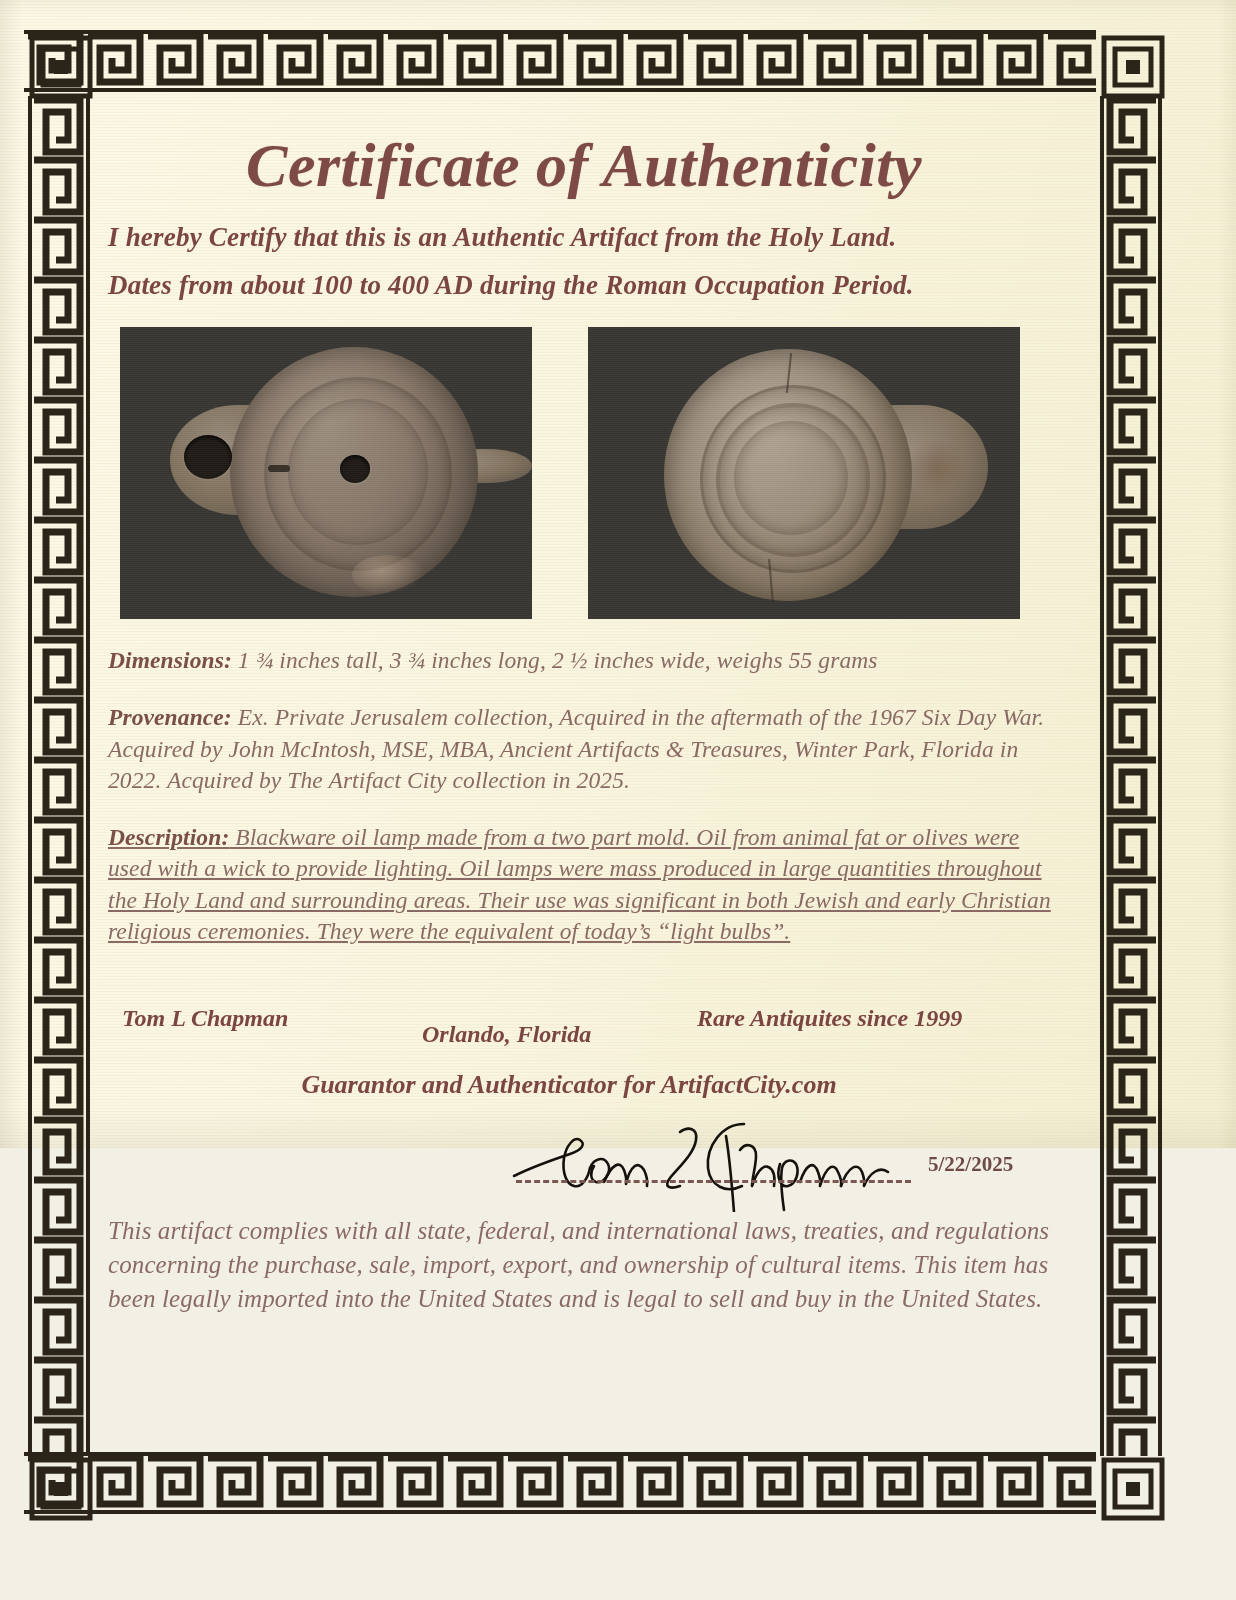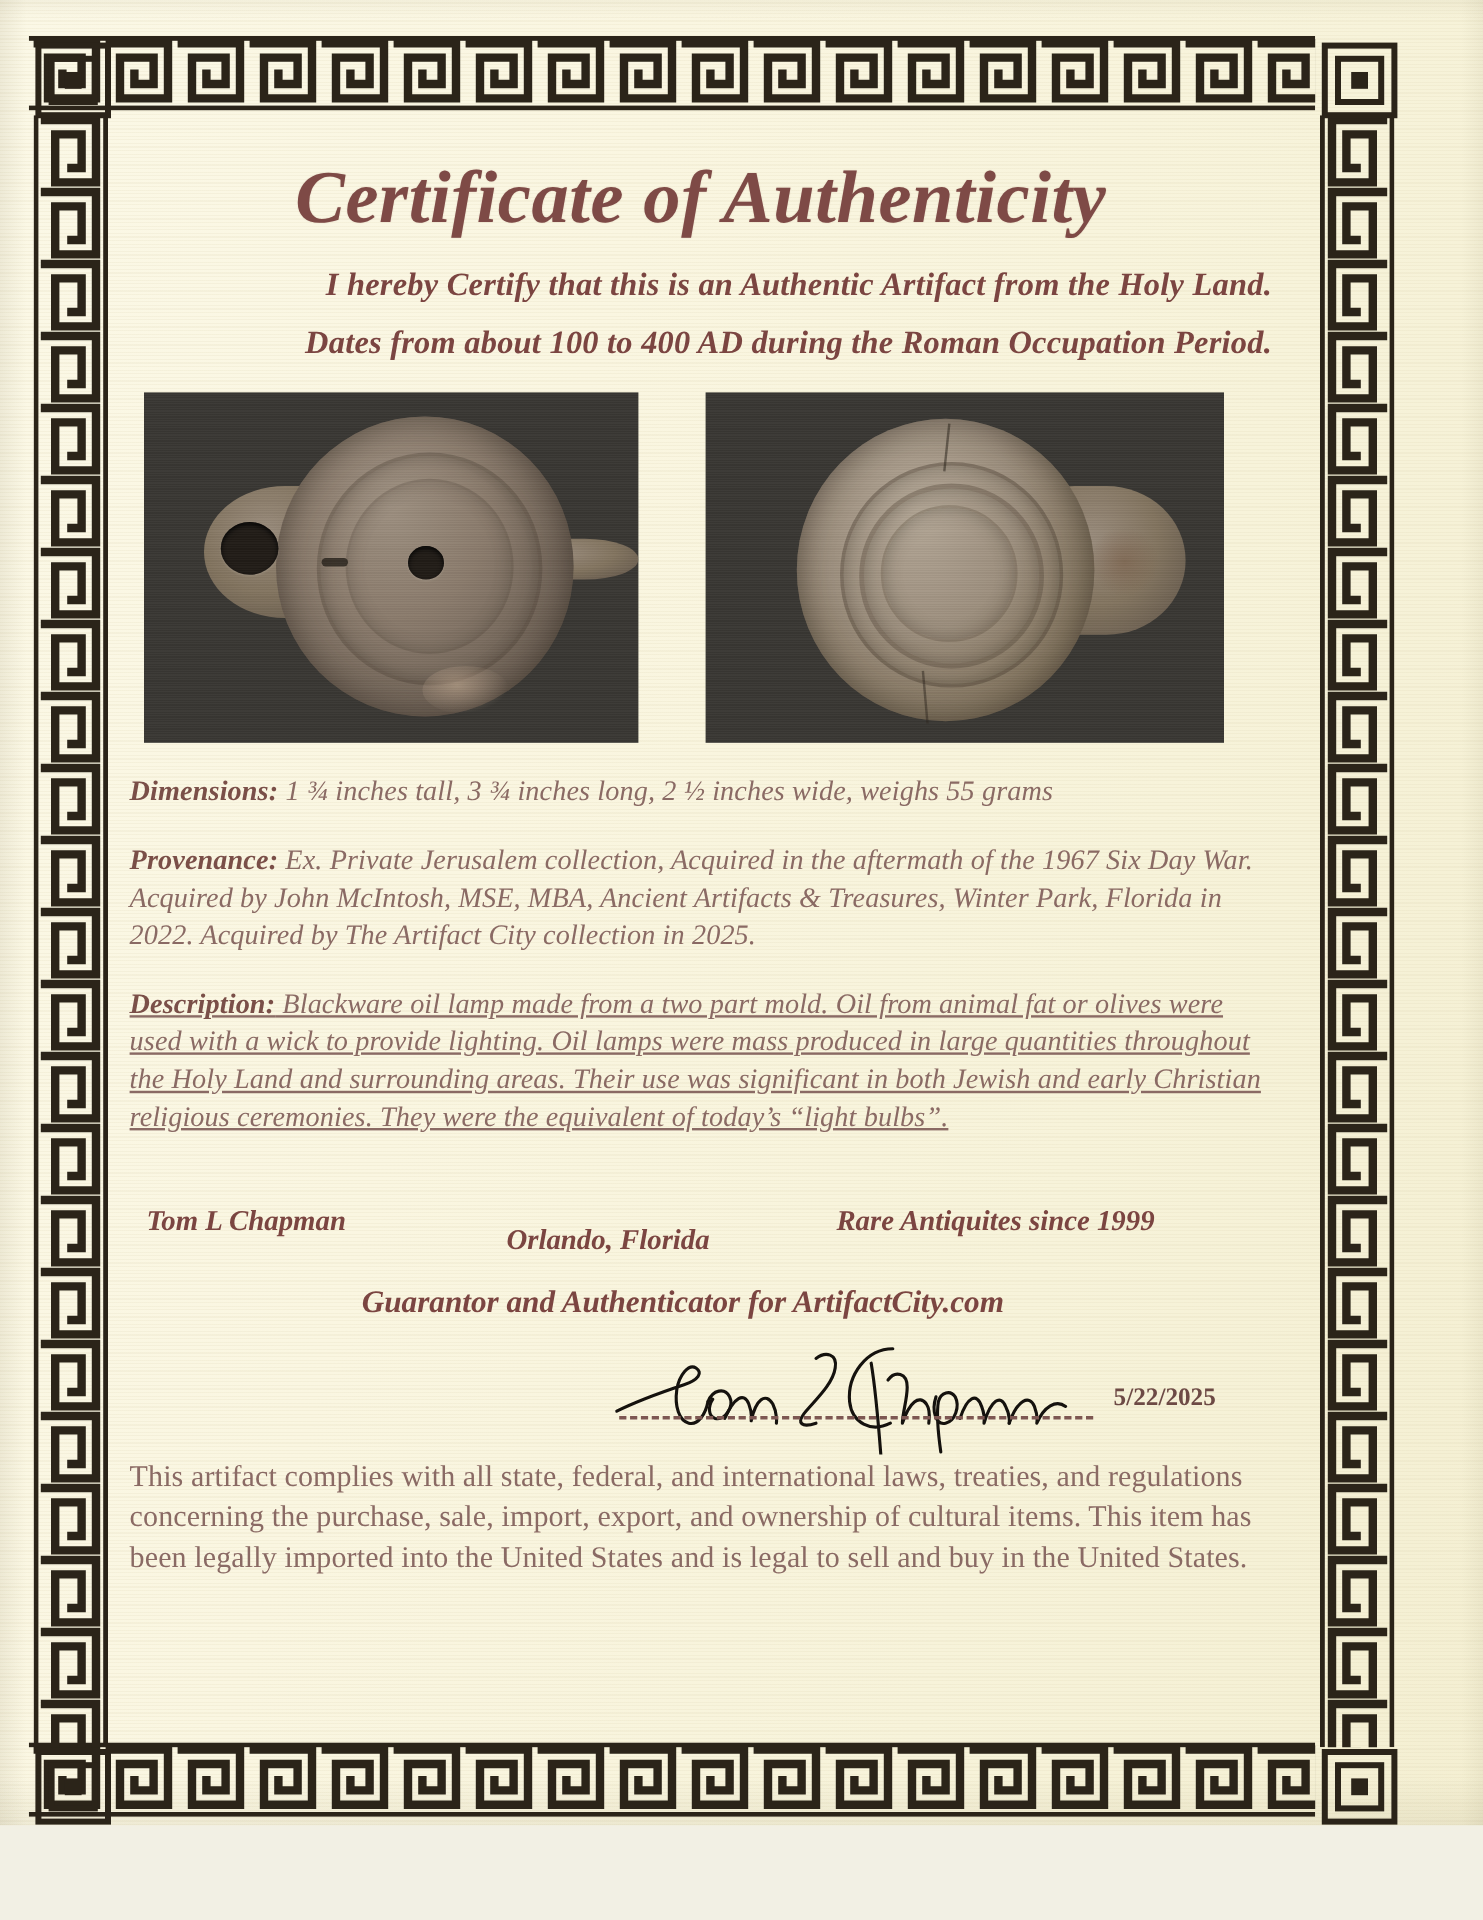--- a/index.html
+++ b/index.html
@@ -6,21 +6,21 @@
   body{
     width:1236px;height:1600px;
     background:#f2f0e4;
     font-family:"Liberation Serif", serif;
     overflow:hidden;
   }
 
   
   #page{
     position:relative;
-    width:1236px;height:1521px;
+    width:1236px;height:1148px;
     background:
       repeating-linear-gradient(0deg,
         rgba(215,205,170,.16) 0px,
         rgba(215,205,170,.16) 1px,
         rgba(255,255,255,0) 1px,
         rgba(255,255,255,0) 3px),
       linear-gradient(105deg,#fbf8e6 0%,#faf6e1 35%,#f7f3da 70%,#f4efd2 100%);
   }
   
   #page:after{
@@ -57,21 +57,21 @@
     line-height:1.0;
     font-weight:700;
     font-style:italic;
     color:#7e4a46;
     letter-spacing:.5px;
     margin:14px 0 0 0;
     text-shadow:0 0 1px rgba(126,74,70,.35);
   }
 
   .subtitle{
-    text-align:right;
+    text-align:left;
     font-size:27px;
     font-style:italic;
     font-weight:700;
     color:#7b4541;
     line-height:1.15;
     margin-top:26px;
     letter-spacing:.2px;
   }
   .subtitle.second{margin-top:17px;}
 
@@ -181,20 +181,21 @@
     left:820px;top:40px;
     font-size:21px;
     font-weight:700;
     color:#6d4a45;
     font-style:normal;
     font-family:"Liberation Serif", serif;
   }
 
   #legal{
     color:#8a6a64;
+    font-style:italic;
     font-size:25px;
     line-height:1.36;
     margin-top:6px;
     letter-spacing:.1px;
   }
 </style>
 </head>
 <body>
 
 <div id="page">

